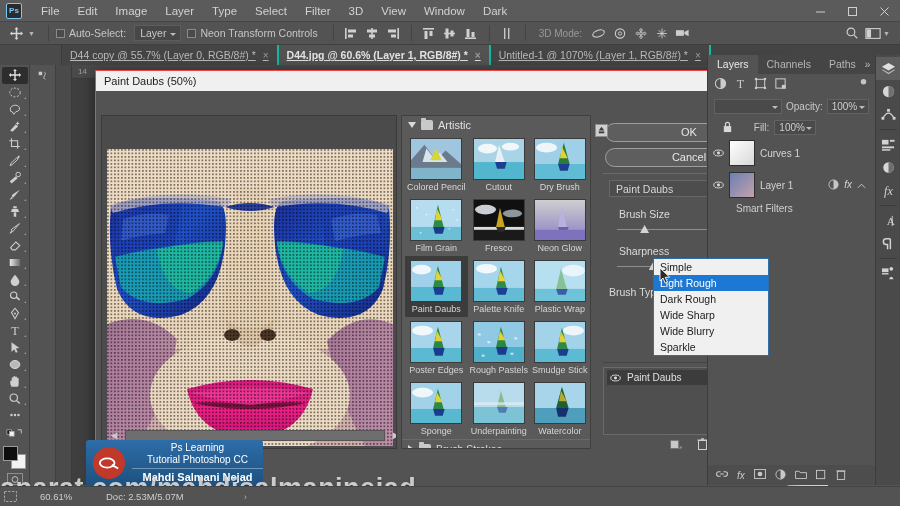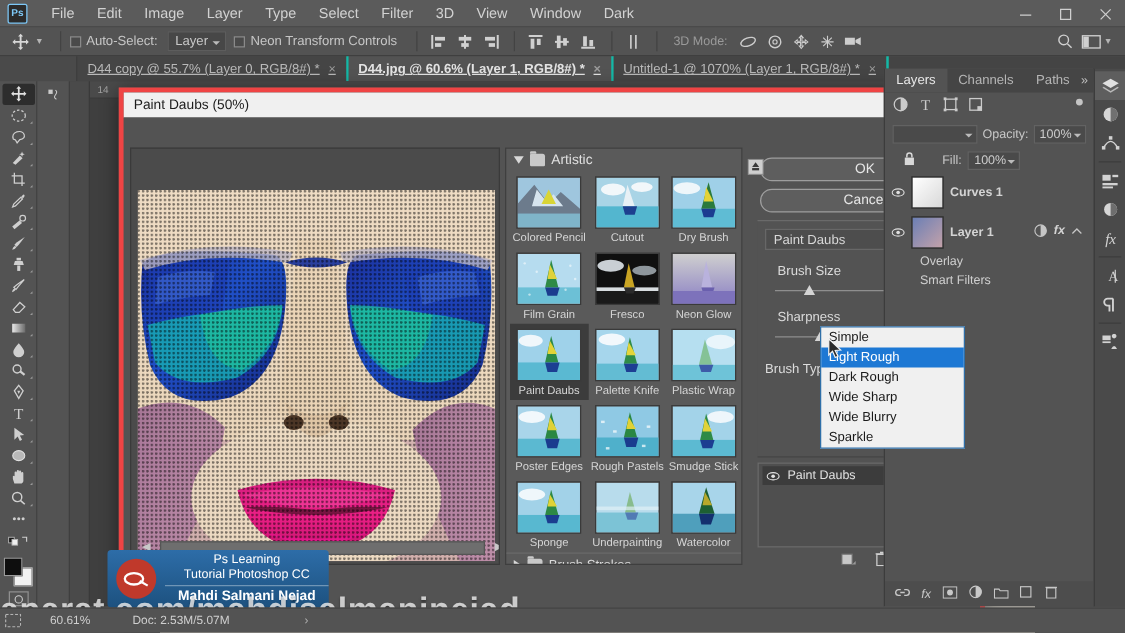--- a/index.html
+++ b/index.html
@@ -92,21 +92,21 @@
   .workspace { position:absolute; left:56px; top:65px; width:844px; height:420px; background:#3f3f3f; }
   .ruler-v { position:absolute; left:56px; top:65px; width:16px; height:420px; background:#4a4a4a; border-right:1px solid #3a3a3a;}
   .ruler-h { position:absolute; left:56px; top:65px; width:844px; height:14px; background:#4a4a4a; border-bottom:1px solid #3a3a3a; }
   .ruler-num { position:absolute; font-size:8px; color:#a0a0a0; }
   .ruler-tick { position:absolute; width:1px; height:4px; background:#6e6e6e; top:9px;}
   .doc-bg { position:absolute; left:72px; top:79px; width:700px; height:400px; background:#d7d2c8; }
 
   
   .dialog {
     position:absolute; left:95px; top:70px; width:693px; height:429px;
-    background:#535353; border:4px solid #ef4444;
+    background:#535353; border:1px solid #ef4444;
     box-shadow: 0 2px 14px rgba(0,0,0,.5);
   }
   .dlg-title {
     height:20px; background:#f0f0f0; color:#1c1c1c;
     font-size:11px; display:flex; align-items:center; padding-left:8px;
   }
   .dlg-body { position:relative; width:100%; height:392px; background:#535353; }
 
   
   .preview {
@@ -205,21 +205,21 @@
   
   .rightpanel { position:absolute; left:707px; top:55px; width:168px; height:430px; background:#535353; border-left:1px solid #3c3c3c;}
   .ptabs { display:flex; height:19px; background:#454545; }
   .ptab { padding:0 9px; font-size:10.5px; color:#b6b6b6; line-height:19px; }
   .ptab.active { background:#535353; color:#e8e8e8;}
   .ptab-right { margin-left:auto; display:flex; align-items:center; gap:6px; padding-right:6px; color:#bdbdbd; font-size:10px;}
   .blendrow { display:flex; align-items:center; gap:4px; padding:4px 6px; }
   .mini-sel { position:relative; height:15px; background:#4a4a4a; border:1px solid #626262; font-size:10px; color:#ccc; line-height:13px; padding:0 13px 0 4px;}
   .mini-sel::after{content:'';position:absolute;right:3px;top:6px;border-left:3px solid transparent;border-right:3px solid transparent;border-top:3px solid #bbb;}
   .lockrow { display:flex; align-items:center; gap:5px; padding:2px 6px;}
-  .layerrow { display:flex; align-items:center; gap:5px; padding:3px 4px; min-height:30px;font-weight:bold;}
+  .layerrow { display:flex; align-items:center; gap:5px; padding:3px 4px; min-height:30px;}
   .layerthumb { width:26px;height:26px;border:1px solid #2f2f2f; }
   .layername { font-size:10px; color:#d4d4d4;}
   .panel-icons { display:flex; gap:7px; padding:3px 6px; align-items:center;}
   .subrow { font-size:10px; color:#cfcfcf; padding:2px 0 2px 28px; }
   .layers-foot { position:absolute; left:0; bottom:0; width:168px; height:20px; background:#4d4d4d; display:flex; align-items:center; gap:9px; padding-left:8px;}
 
   
   .dock { position:absolute; left:875px; top:55px; width:25px; height:430px; background:#4a4a4a; border-left:1px solid #3c3c3c; padding-top:2px;}
   .dockicon { width:25px;height:23px; display:flex;align-items:center;justify-content:center;}
   .dockicon.sel { background:#5e5e5e;}
@@ -1086,21 +1086,20 @@
             </svg>
         </span>
         <span class="layername" style="font-style:italic">fx</span>
         <span>
           <svg width="9" height="6" viewBox="0 0 10 6">
               <path d="M1 5 L5 1 L9 5" fill="none" stroke="#c6c6c6" stroke-width="1.1"></path>
             </svg>
         </span>
       </span>
     </div>
-    <div class="subrow">Overlay</div>
     <div class="subrow">Smart Filters</div>
 
     <div class="layers-foot">
       <span>
         <svg width="12" height="10" viewBox="0 0 13 11">
             <path d="M5 3 H3 a2.4 2.4 0 0 0 0 5 H5" fill="none" stroke="#c8c8c8" stroke-width="1.2"></path>
             <path d="M8 3 H10 a2.4 2.4 0 0 1 0 5 H8" fill="none" stroke="#c8c8c8" stroke-width="1.2"></path>
             <line x1="4.5" y1="5.5" x2="8.5" y2="5.5" stroke="#c8c8c8" stroke-width="1.2"></line>
           </svg>
       </span>

